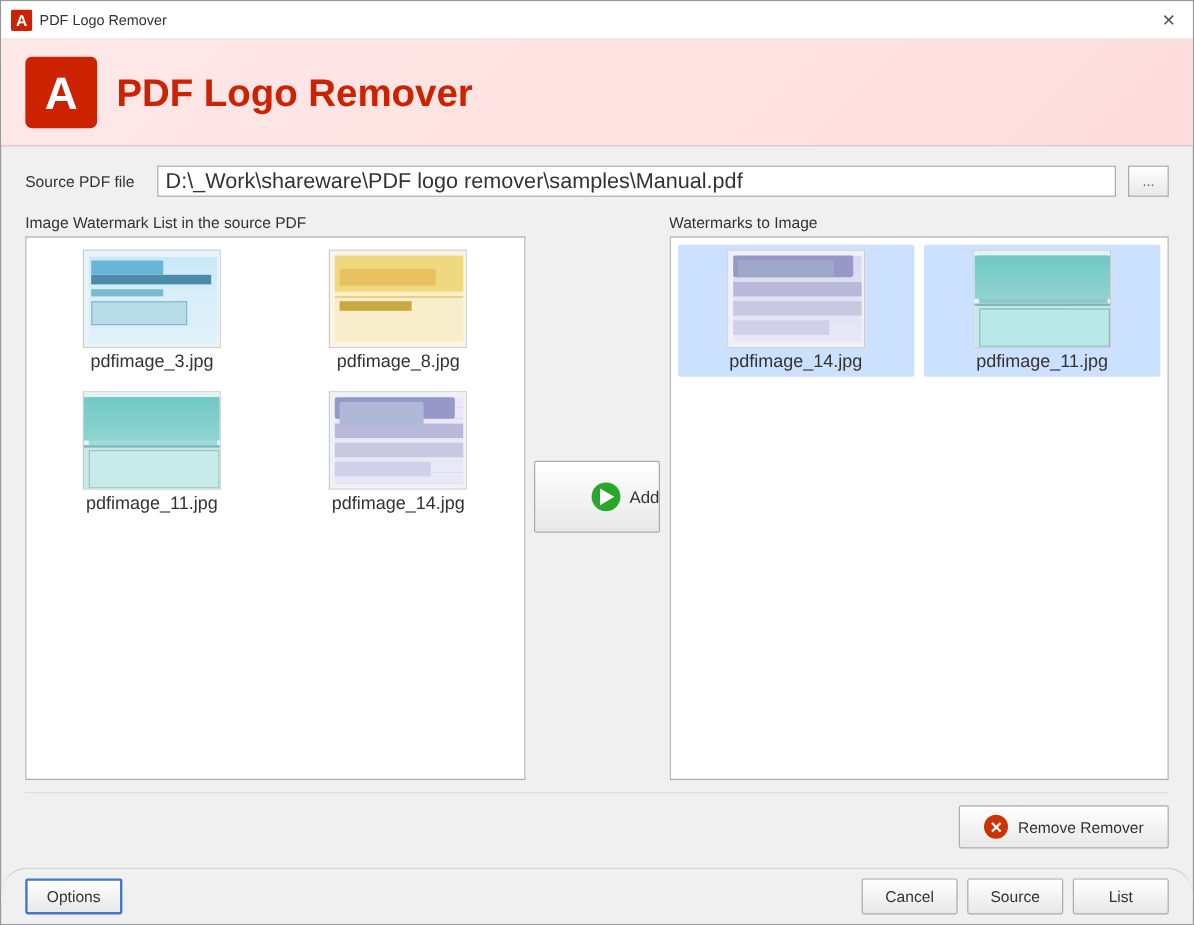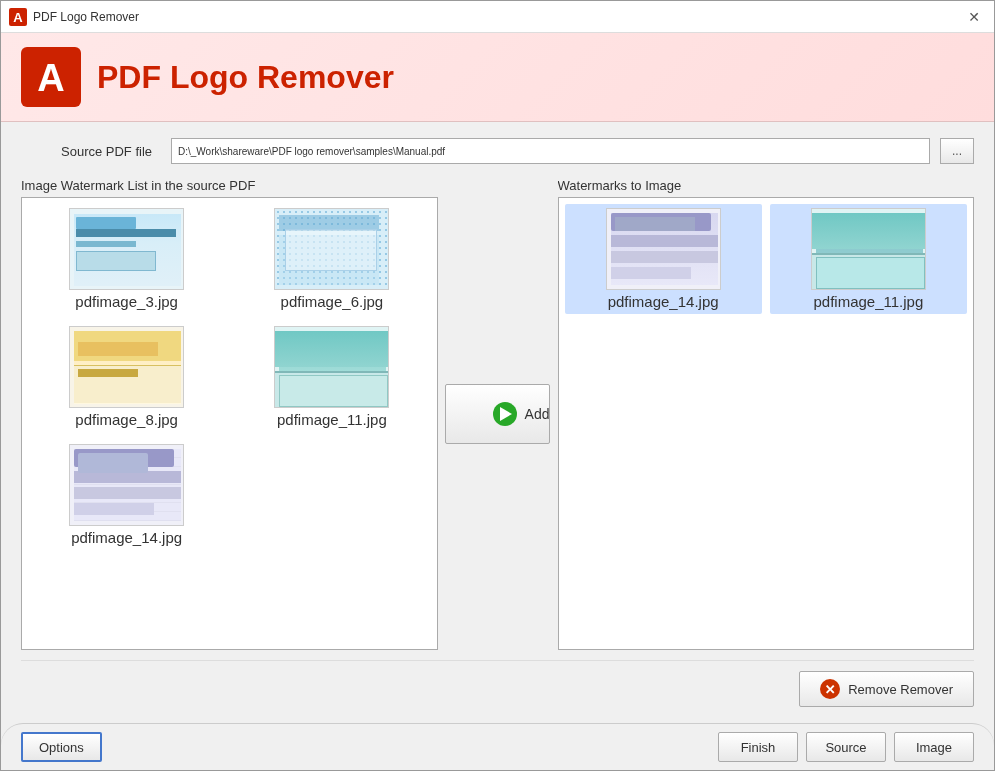--- a/index.html
+++ b/index.html
@@ -84,34 +84,33 @@
       flex-direction: column;
       overflow: hidden;
     }
 
     
     .source-row {
       display: flex;
       align-items: center;
       margin-bottom: 14px;
       gap: 10px;
-      margin-left: 40px;
     }
     .source-label {
       white-space: nowrap;
       color: #333;
       min-width: 100px;
     }
     .source-input {
       flex: 1;
       height: 26px;
       border: 1px solid #aaa;
       background: #fff;
       padding: 0 6px;
-      font-size: 10px;
+      font-size: 18px;
       color: #333;
     }
     .browse-btn {
       width: 34px;
       height: 26px;
       border: 1px solid #aaa;
       background: linear-gradient(to bottom, #fff, #e8e8e8);
       cursor: pointer;
       display: flex;
       align-items: center;
@@ -471,29 +470,20 @@
               <div class="thumb">
                 <div class="thumb-content thumb-img3">
                   <div style="position:absolute;top:20px;left:6px;width:100px;height:8px;background:#4a8caa;"></div>
                   <div style="position:absolute;top:32px;left:6px;width:60px;height:6px;background:#7ab8d0;"></div>
                   <div style="position:absolute;top:42px;left:6px;width:80px;height:20px;background:#b8dce8;border:1px solid #80b8d0;"></div>
                 </div>
               </div>
               <span class="thumb-filename">pdfimage_3.jpg</span>
             </div>
 
-            <div class="list-item">
-              <div class="thumb">
-                <div class="thumb-content thumb-img6">
-                  <div style="position:absolute;top:6px;left:4px;width:100px;height:16px;background:rgba(100,170,210,0.5);"></div>
-                  <div style="position:absolute;top:26px;left:4px;width:100px;height:50px;background:rgba(180,220,240,0.4);"></div>
-                </div>
-              </div>
-              <span class="thumb-filename">pdfimage_6.jpg</span>
-            </div>
 
 
             <div class="list-item">
               <div class="thumb">
                 <div class="thumb-content thumb-img8">
                   <div style="position:absolute;top:4px;left:4px;width:107px;height:30px;background:#f0d880;"></div>
                   <div style="position:absolute;top:38px;left:4px;width:107px;height:38px;background:#f8eecc;border-top:1px solid #d8c060;"></div>
                   <div style="position:absolute;top:42px;left:8px;width:60px;height:8px;background:#c8a840;"></div>
                 </div>
               </div>
@@ -575,19 +565,19 @@
       </button>
     </div>
 
   </div>
 
   <div class="footer">
     <div class="footer-left">
       <button class="footer-btn options-btn">Options</button>
     </div>
     <div class="footer-right">
-      <button class="footer-btn">Finish</button>
+      <button class="footer-btn">Cancel</button>
       <button class="footer-btn">Source</button>
-      <button class="footer-btn">Image</button>
+      <button class="footer-btn">List</button>
     </div>
   </div>
 
 </div>
 
 </body></html>

